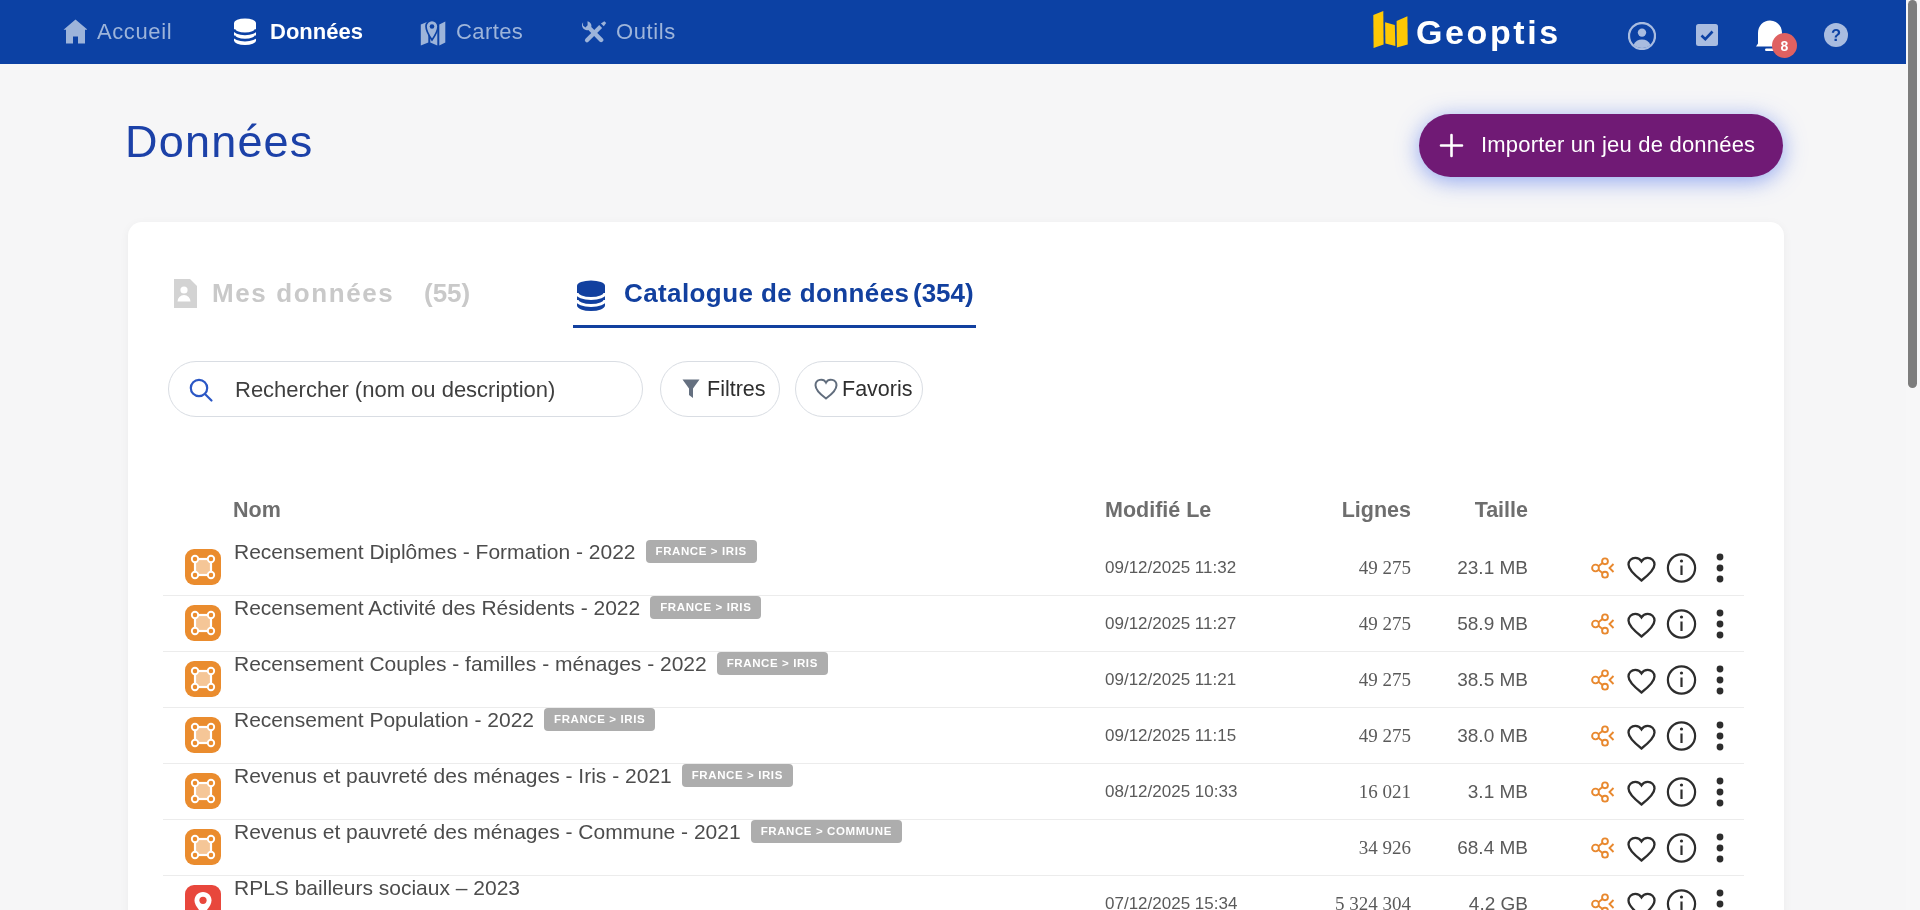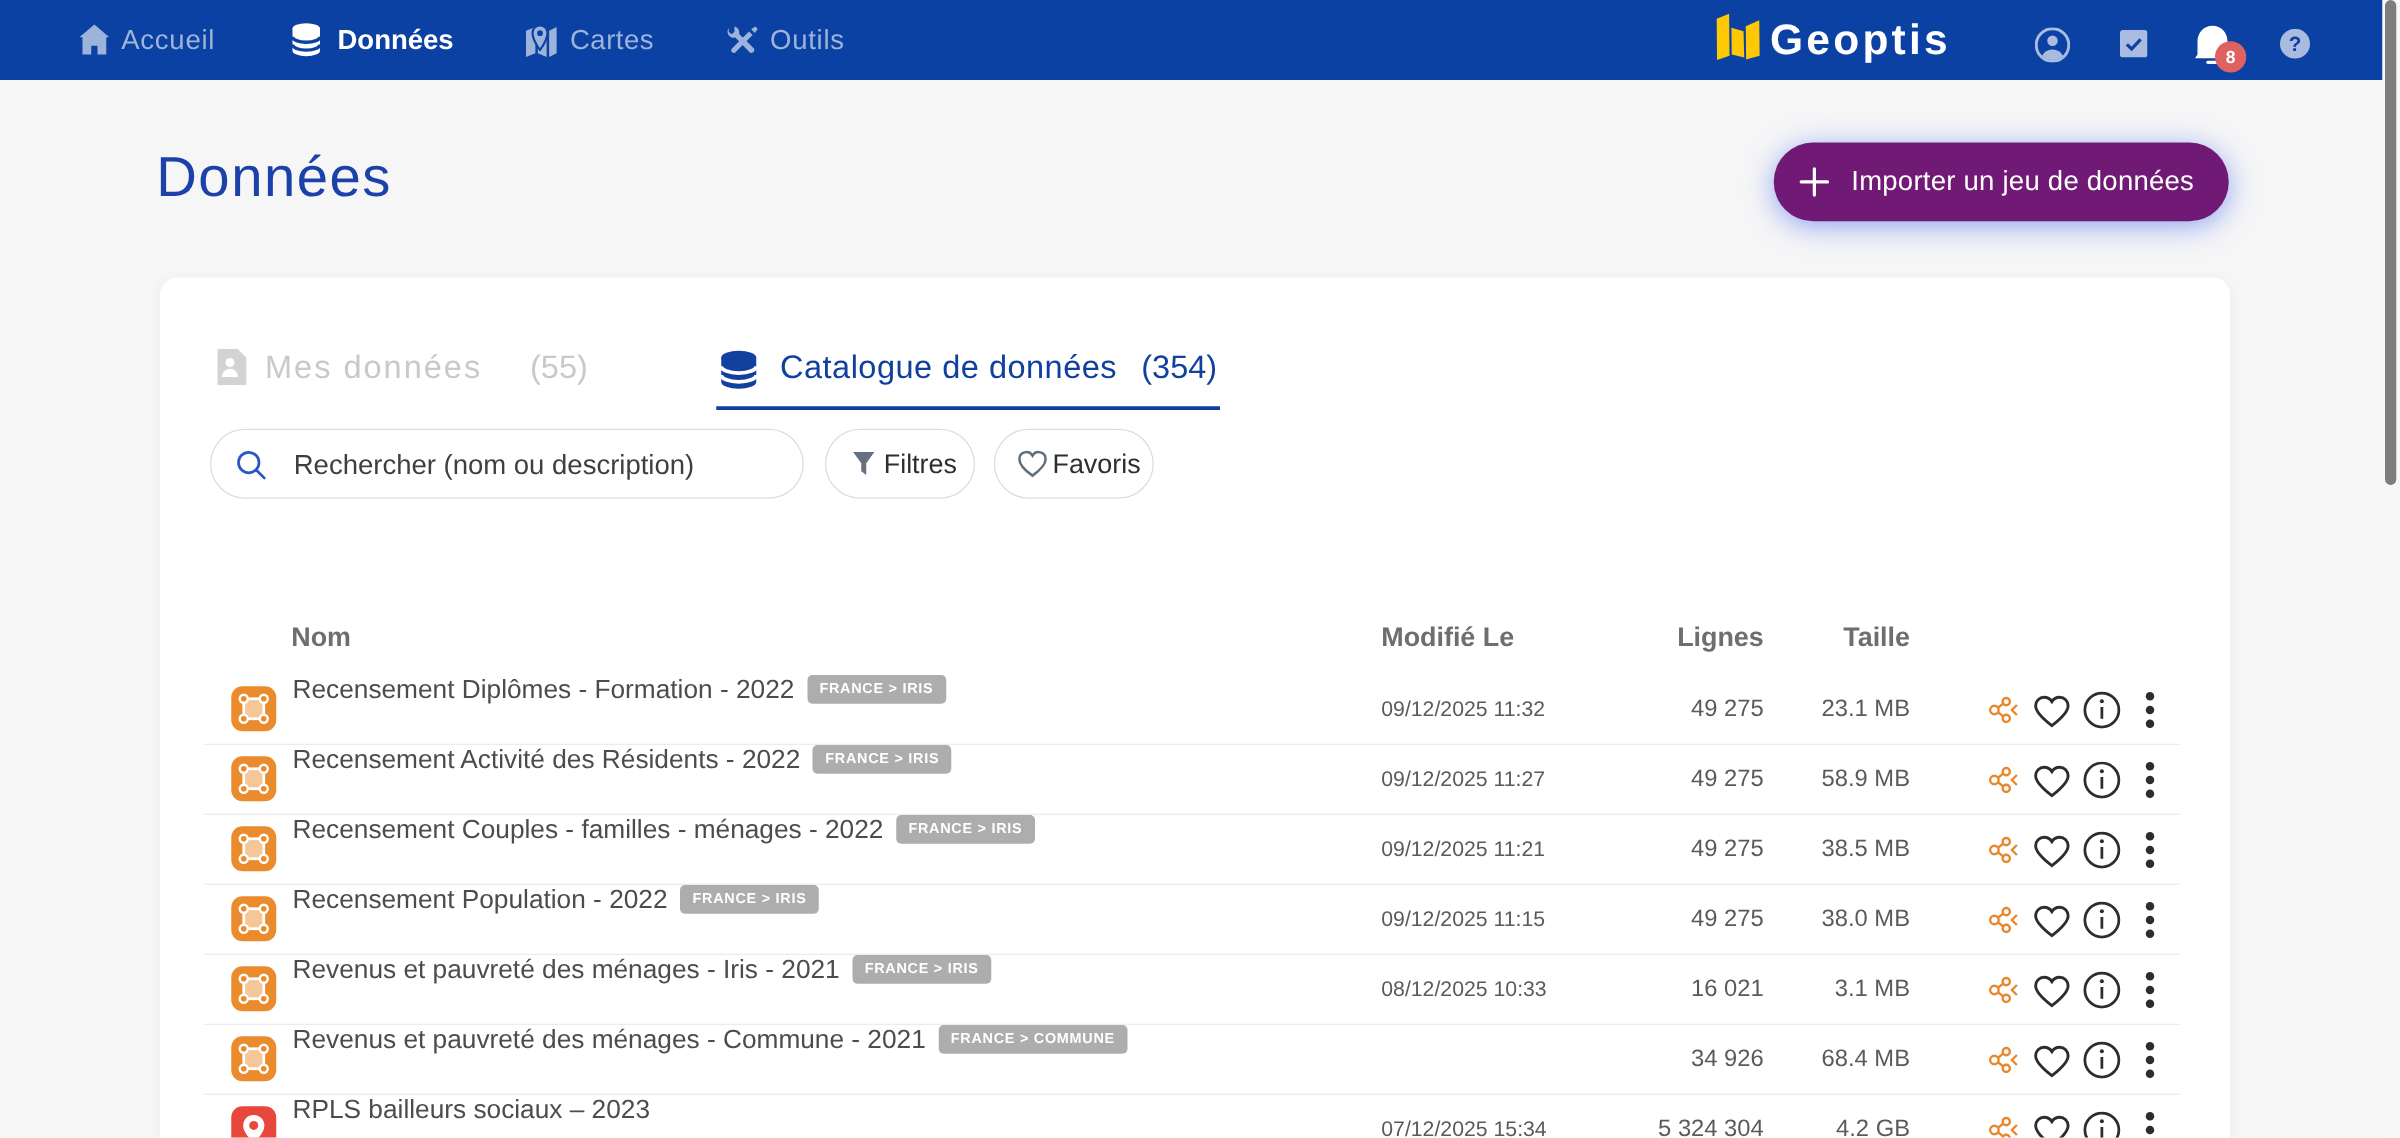--- a/index.html
+++ b/index.html
@@ -11,30 +11,30 @@
   .navitem { position:absolute; top:0; height:64px; display:flex; align-items:center; color:#9db4da; font-size:22px; }
   
   #sbtrack { position:absolute; left:1906px; top:0; width:14px; height:910px; background:#f7f7f8; }
   #sbthumb { position:absolute; left:2px; top:0px; width:9px; height:388px; background:#7d7d7d; border-radius:4.5px; }
   
   #h1 { position:absolute; left:125px; top:116px; font-size:45px; font-weight:normal; color:#1c41a8; letter-spacing:1.2px; }
   #importbtn { position:absolute; left:1419px; top:114px; width:364px; height:63px; border-radius:32px; background:#701a75; box-shadow:0 4px 22px rgba(59,98,235,0.55); color:#fff;text-align:center; }
   #importbtn .txt { position:absolute; left:62px; top:18px; font-size:22px; letter-spacing:0.2px; }
   
   #card { position:absolute; left:128px; top:222px; width:1656px; height:1300px; background:#fff; border-radius:14px; box-shadow:0 2px 10px rgba(0,0,0,0.05); }
-  .tabtxt { position:absolute; top:56px; font-size:26px; font-weight:normal; }
-  .pill { position:absolute; top:121px; height:56px; border:1px solid #d9dde3; border-radius:28px; background:#fff;text-align:center; }
+  .tabtxt { position:absolute; top:56px; font-size:26px; font-weight:bold; }
+  .pill { position:absolute; top:139px; height:56px; border:1px solid #d9dde3; border-radius:28px; background:#fff;text-align:center; }
   .hdr { position:absolute; top:276px; font-size:21.5px; font-weight:bold; color:#6e6e6e; }
   .row { position:absolute; left:0; width:1656px; height:56px; }
   .rowline { position:absolute; left:35px; right:40px; bottom:0; height:1px; background:#ececec; }
   .tile { position:absolute; left:57px; top:9px; width:36px; height:36px; border-radius:9px; }
   .name { position:absolute; left:106px; top:0; height:56px; display:flex; font-size:21px; color:#4c4c4c; white-space:nowrap; }
   .badge { display:inline-block; margin-left:10px; height:23px; line-height:23px; padding:0 10px; border-radius:4px; background:#adadad; color:#fff; font-size:11.5px; letter-spacing:0.6px; font-weight:bold; }
   .dcell { position:absolute; left:977px; top:0; height:56px; display:flex; align-items:center; font-size:17px; color:#5a5a5a; }
-  .ncell { position:absolute; left:1150px; width:133px; top:0; height:56px; display:flex; align-items:center; justify-content:flex-end; font-size:19px; color:#5a5a5a; }
+  .ncell { position:absolute; left:1150px; width:133px; top:0; height:56px; display:flex; align-items:center; justify-content:flex-end; font-size:19px; color:#5a5a5a;font-family:Liberation Serif, serif; }
   .scell { position:absolute; left:1272px; width:128px; top:0; height:56px; display:flex; align-items:center; justify-content:flex-end; font-size:19px; color:#5a5a5a; }
   .acts { position:absolute; left:1458px; top:13px; width:160px; height:30px; }
 </style>
 </head>
 <body>
 <div id="nav">
 
   <svg class="abs" style="left:63px;top:19px" width="24" height="26" viewBox="0 0 24 26">
     <path d="M12.5 0.5 L24.5 10.8 L22 10.8 L22 24.5 L15 24.5 L15 17.5 L10 17.5 L10 24.5 L3 24.5 L3 10.8 L0.5 10.8 Z" fill="#9db4da"></path>
   </svg>

